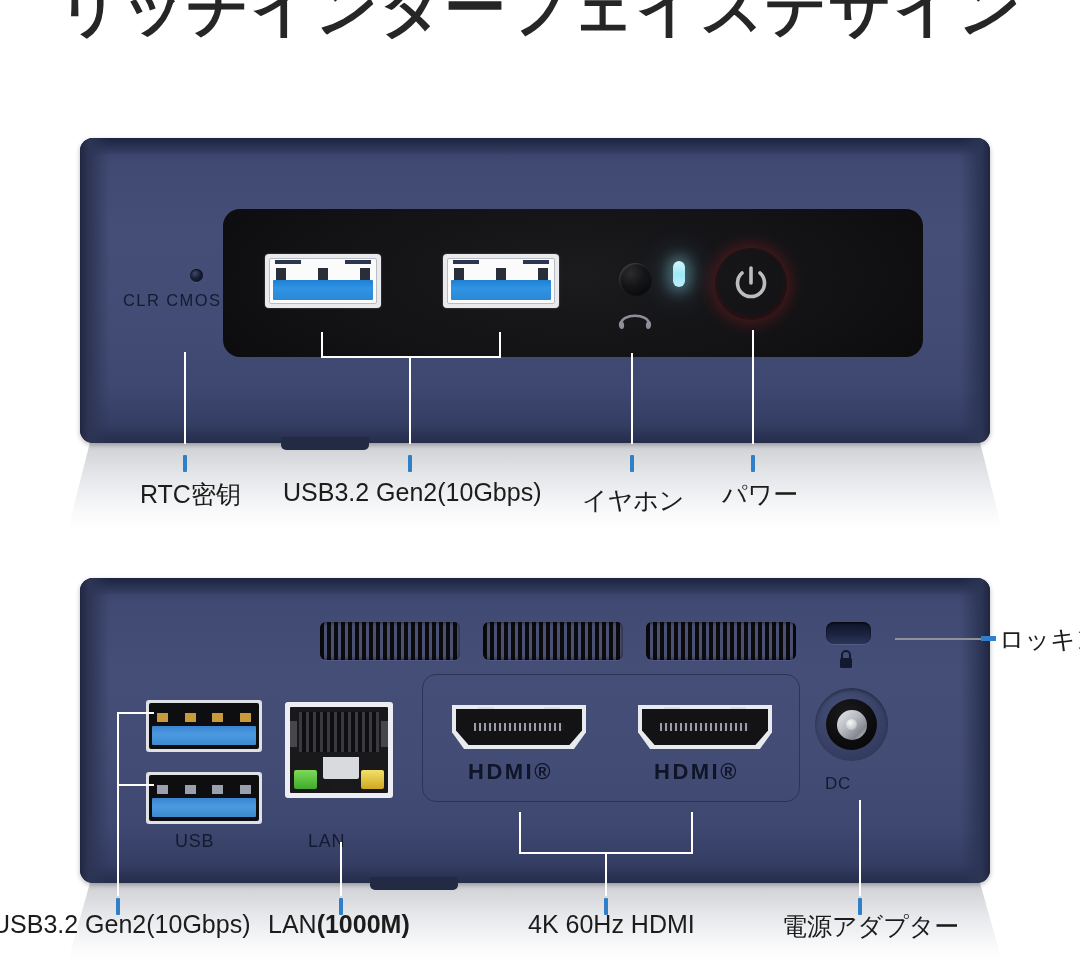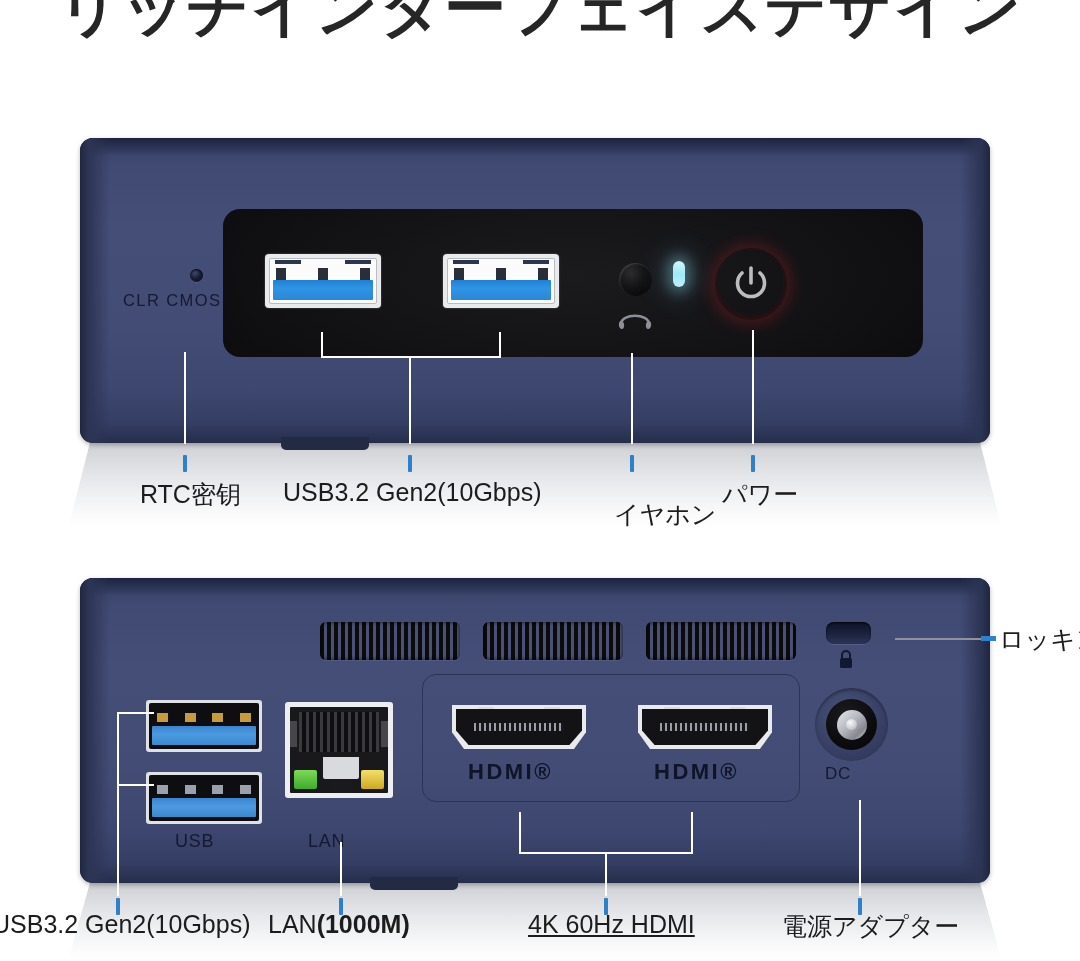--- a/index.html
+++ b/index.html
@@ -221,21 +221,21 @@
   .dc-jack .ring2 {
     width: 30px; height: 30px; border-radius: 50%;
     background: linear-gradient(135deg, #e8e9ec 0%, #b5b8c0 45%, #85888f 75%, #cfd1d6 100%);
     display: flex; align-items: center; justify-content: center;
   }
   .dc-jack .pin {
     width: 11px; height: 11px; border-radius: 50%;
     background: radial-gradient(circle at 38% 32%, #fafafa 0%, #c9ccd2 60%, #9a9da4 100%);
   }
   .dc-label {
-    position: absolute; left: 745px; top: 186px;
+    position: absolute; left: 745px; top: 196px;
     font-size: 17px; letter-spacing: .6px; color: #141a30; z-index: 5;
   }
 
   
   .usb-rear {
     position: absolute; left: 66px;
     width: 116px; height: 52px;
     background: #dfe1e5;
     border-radius: 3px;
     padding: 3px;
@@ -453,21 +453,21 @@
 <div class="leader vline" style="left:631px; top:353px; height:91px;"></div>
 <div class="leader vline" style="left:752px; top:330px; height:114px;"></div>
 
 <div class="tick" style="left:183px; top:455px;"></div>
 <div class="tick" style="left:408px; top:455px;"></div>
 <div class="tick" style="left:630px; top:455px;"></div>
 <div class="tick" style="left:751px; top:455px;"></div>
 
 <div class="callout" style="left:140px; top:478px;">RTC密钥</div>
 <div class="callout" style="left:283px; top:478px;">USB3.2 Gen2(10Gbps)</div>
-<div class="callout" style="left:582px; top:498px;margin-left:32px;">イヤホン</div>
+<div class="callout" style="left:582px; top:484px;">イヤホン</div>
 <div class="callout" style="left:722px; top:478px;">パワー</div>
 
 <div class="floor rear"></div>
 
 <div class="chassis" id="chassis-rear">
   <div class="chassis-edge-l"></div>
   <div class="chassis-edge-r"></div>
   <div class="foot" style="left:290px;"></div>
 
   <div class="vent" id="vent-1"></div>
@@ -567,14 +567,14 @@
 <div class="tick" style="left:339px; top:898px;"></div>
 <div class="tick" style="left:604px; top:898px;"></div>
 <div class="tick" style="left:858px; top:898px;"></div>
 
 <div class="leader hline" style="left:895px; top:638px; width:86px; background:#8f9298;"></div>
 <div class="side-dash" style="left:981px; top:636px;"></div>
 <div class="side-callout" style="left:999px; top:623px;">ロッキング</div>
 
 <div class="callout" style="left:-8px; top:910px;">USB3.2 Gen2(10Gbps)</div>
 <div class="callout" style="left:268px; top:910px;"><span>LAN</span><b>(1000M)</b></div>
-<div class="callout" style="left:528px; top:910px;text-decoration:underline;">4K 60Hz HDMI</div>
+<div class="callout" style="left:528px; top:910px;">4K 60Hz HDMI</div>
 <div class="callout" style="left:782px; top:910px;">電源アダプター</div>
 
 </body></html>

